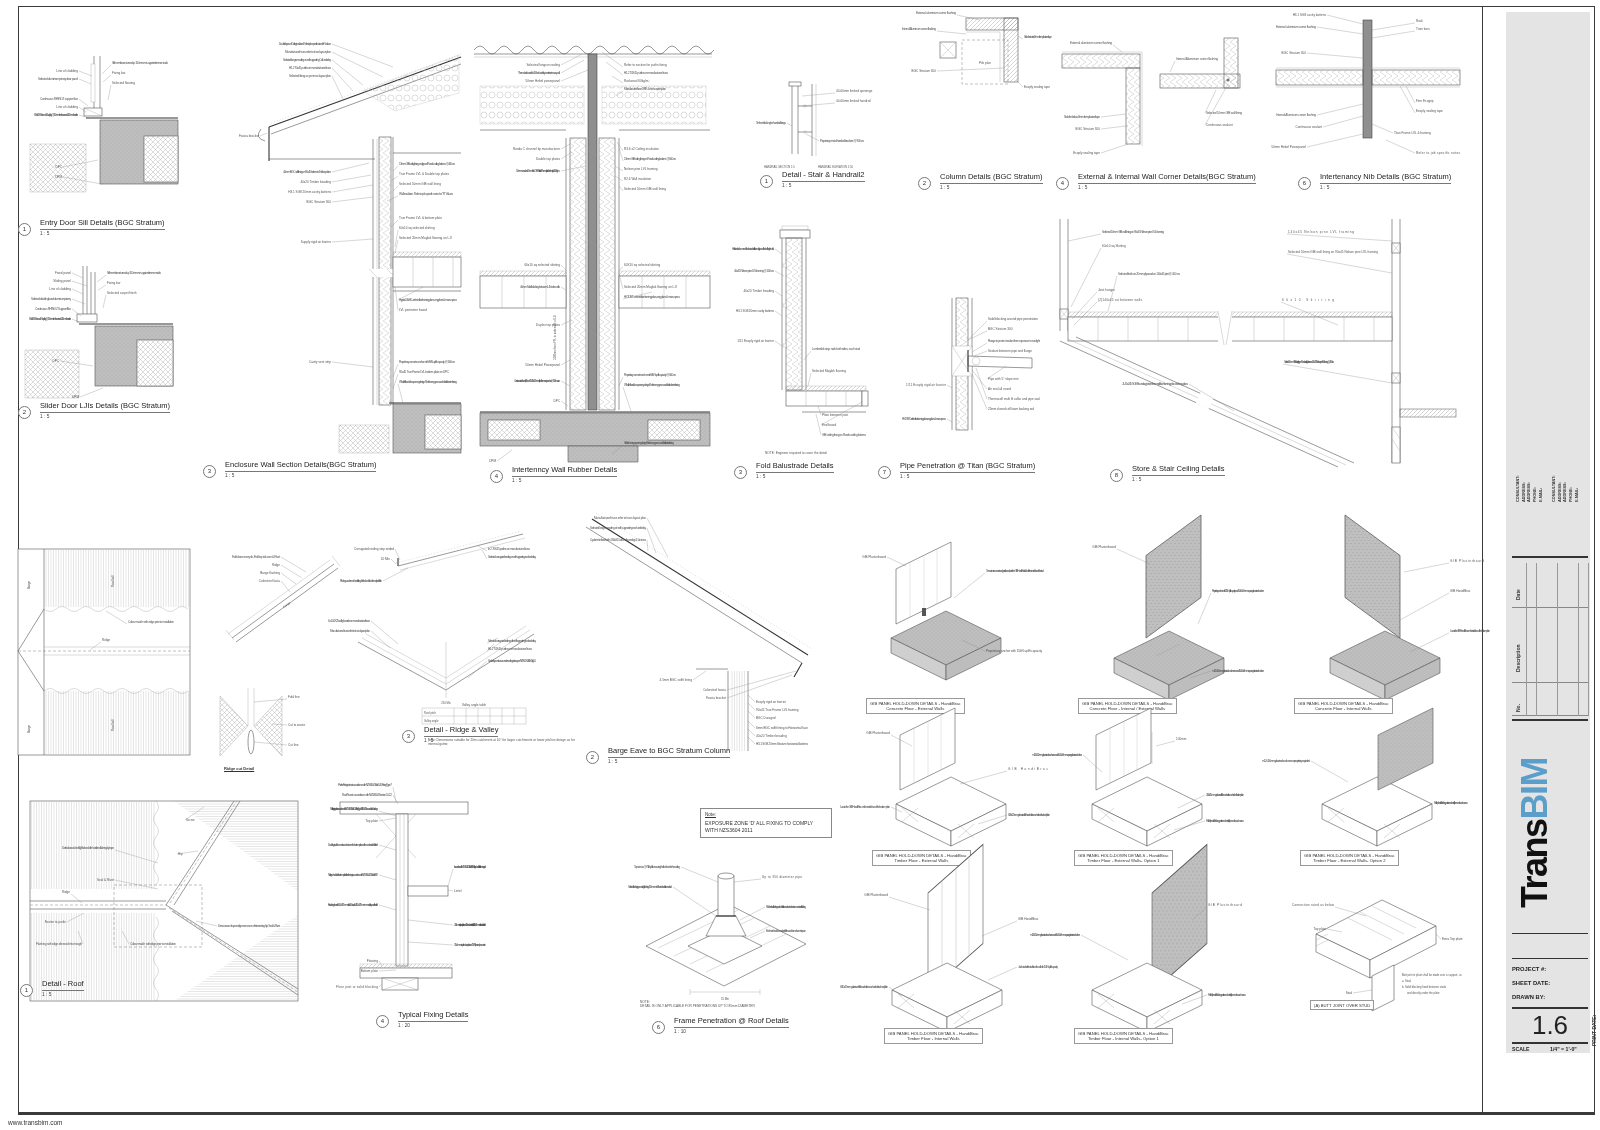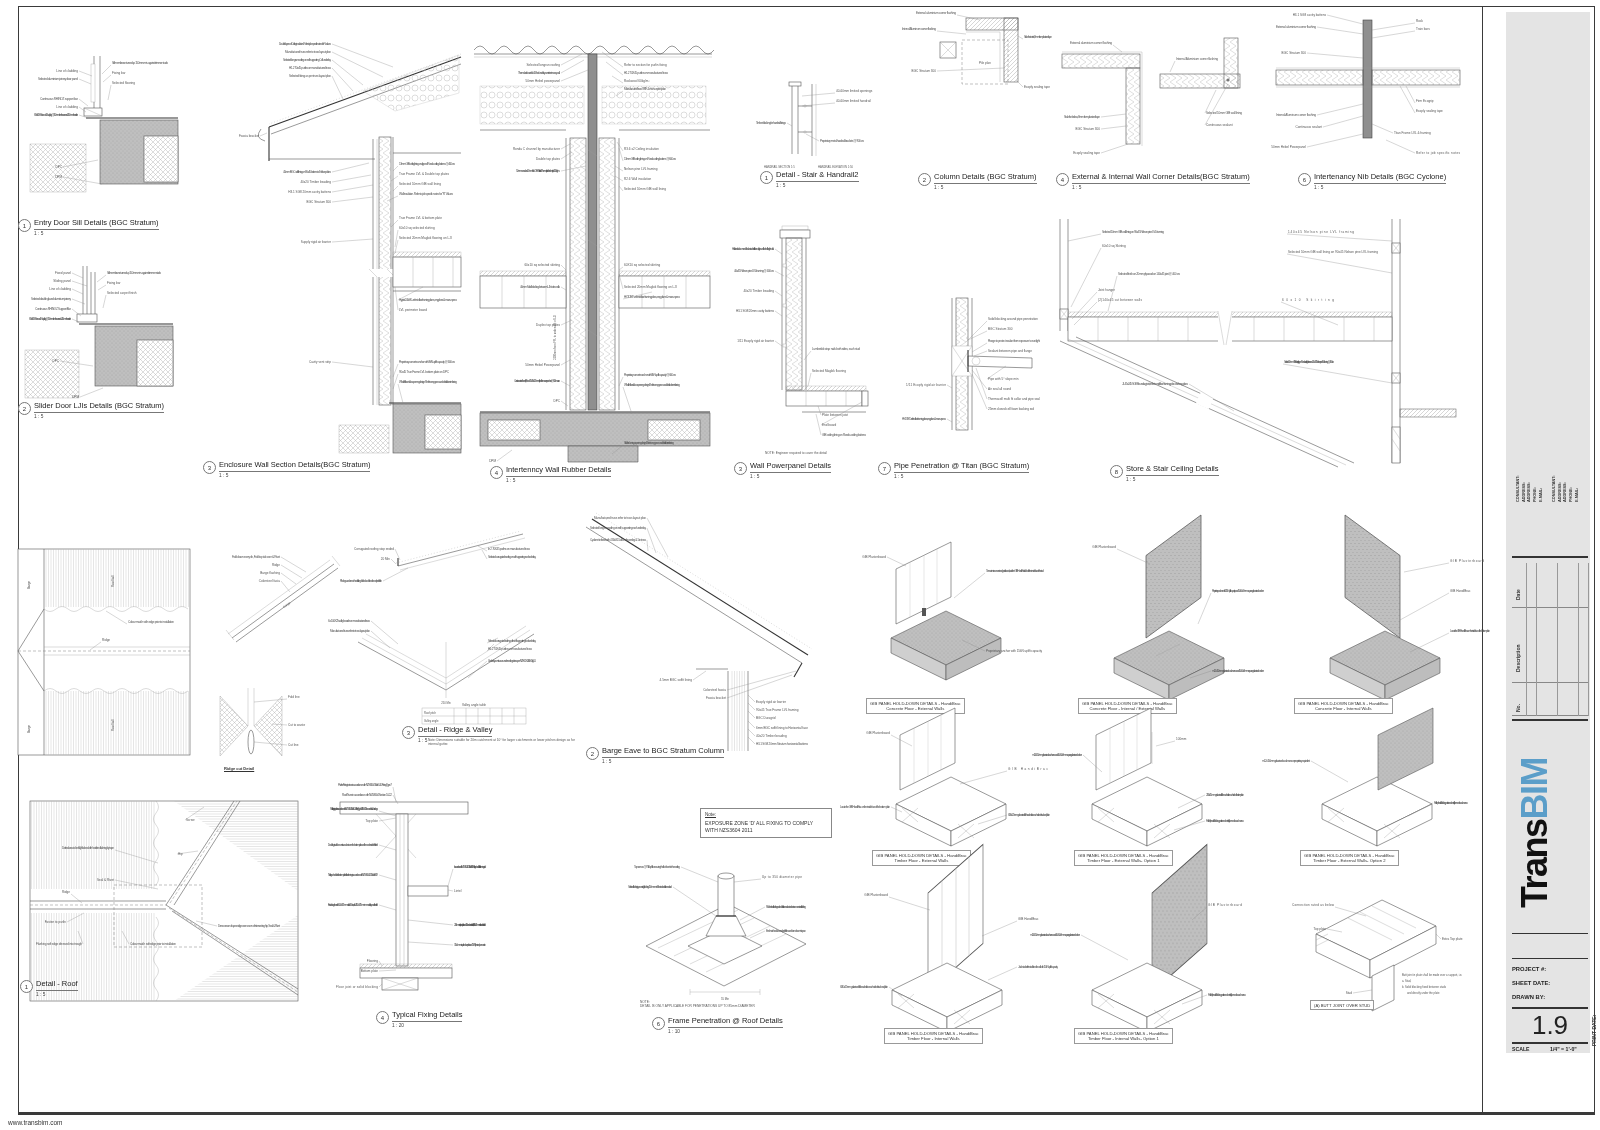--- a/index.html
+++ b/index.html
@@ -11,21 +11,21 @@
   svg{overflow:visible}
   svg text{font-family:"Liberation Sans",sans-serif;font-size:3.1px;fill:#555}
   .t2{font-size:2.7px}
   .ta{text-anchor:end}.tm{text-anchor:middle}
   .ln{stroke:#555;stroke-width:.6;fill:none}
   .th{stroke:#333;stroke-width:1.1;fill:none}
   .lt{stroke:#999;stroke-width:.35;fill:none}
   .ld{stroke:#8a8a8a;stroke-width:.35;fill:none}
   .dsh{stroke:#777;stroke-width:.45;stroke-dasharray:3 2;fill:none}
   .fw{fill:#fff}.fg{fill:#8f8f8f}
-  .cap{position:absolute;display:flex;gap:3px;align-items:flex-start}
+  .cap{position:absolute;display:flex;gap:9px;align-items:flex-end}
   .num{width:11px;height:11px;border:.8px solid #777;border-radius:50%;font-size:6px;color:#333;display:flex;align-items:center;justify-content:center;flex:0 0 auto;margin-top:1px;background:#fff}
   .ct{display:flex;flex-direction:column}
   .t{font-size:7.5px;color:#1c1c1c;border-bottom:.8px solid #777;padding-bottom:1.5px;white-space:nowrap}
   .s{font-size:4.8px;color:#444;margin-top:1px}
   .glab{position:absolute;border:.6px solid #999;background:#fff;font-size:4.2px;line-height:1.3;color:#333;text-align:center;padding:1.5px 3px;white-space:nowrap}
   .notebox{position:absolute;border:.7px solid #888;background:#fff;padding:3px 4px;color:#333}
   .nh{font-size:4.6px;text-decoration:underline;margin-bottom:3px}
   .nb{font-size:5px;line-height:1.35}
   .tinynote{position:absolute;font-size:3.2px;color:#555;line-height:1.3}
   .rcap{position:absolute;font-size:4px;font-weight:bold;color:#333;text-decoration:underline}
@@ -457,21 +457,21 @@
   <text x="128" y="126">Titan Frame LVL &amp; framing</text>
       <path class="ld" d="M127 125L106 116"></path>
   <text x="40" y="140" class="ta">50mm Hebel Powerpanel</text>
       <path class="ld" d="M41 139L97 126"></path>
   <text x="150" y="146" textLength="44">Refer to job specific notes</text>
       <path class="ld" d="M149 145L120 132"></path>
 </svg>
 <div class="cap" style="left:1298px;top:172px">
   <div class="num">6</div>
   <div class="ct">
-        <div class="t">Intertenancy Nib Details (BGC Cyclone)</div>
+        <div class="t">Intertenancy Nib Details (BGC Stratum)</div>
         <div class="s">1 : 5</div>
       </div>
 </div>
 
 <svg class="vg" style="left:726px;top:220px" width="142" height="232">
   <rect x="56" y="6" width="26" height="4" class="lt fw"></rect>
   <rect x="54" y="10" width="30" height="8" class="fw ln"></rect>
   <rect x="60" y="18" width="16" height="152" fill="url(#insul)" stroke="#555" stroke-width=".6"></rect>
   <path class="ln" d="M56 18V170M80 18V170"></path>
   <rect x="57" y="44" width="3" height="3" class="lt fw"></rect>
@@ -500,21 +500,21 @@
       <path class="ld" d="M95 195L92 186"></path>
   <text x="96" y="206">End board</text>
       <path class="ld" d="M95 205L136 182"></path>
   <text x="96" y="216" textLength="44">GIB ceiling lining on Ronda ceiling battens</text>
       <path class="ld" d="M95 215L90 194"></path>
 </svg>
 <div class="tinynote" style="left:765px;top:451px">NOTE: Engineer required to cover the detail</div>
 <div class="cap" style="left:734px;top:461px">
   <div class="num">3</div>
   <div class="ct">
-        <div class="t">Wall Powerpanel Details</div>
+        <div class="t">Fold Balustrade Details</div>
         <div class="s">1 : 5</div>
       </div>
 </div>
 
 <svg class="vg" style="left:876px;top:290px" width="172" height="158">
   <rect x="80" y="8" width="12" height="132" fill="url(#insul)" stroke="#555" stroke-width=".6"></rect>
   <path class="ln" d="M76 8V140M96 8V140"></path>
   <rect x="76" y="56" width="20" height="30" class="fw lt"></rect>
       <path class="lt" d="M76 56l20 30M96 56L76 86"></path>
   <polygon points="92,66 156,68 156,78 92,76" class="fw ln"></polygon>
@@ -1038,21 +1038,21 @@
 </div>
 
 <div class="rule" style="left:1512px;top:933px;width:76px;height:1px"></div>
 <div class="rule" style="left:1512px;top:958px;width:76px;height:1px"></div>
 
 <div class="tbl" style="left:1512px;top:966px">PROJECT #:</div>
 <div class="tbl" style="left:1512px;top:980px">SHEET DATE:</div>
 <div class="tbl" style="left:1512px;top:994px">DRAWN BY:</div>
 
 <div class="rule" style="left:1512px;top:1007px;width:76px;height:1.5px"></div>
-<div class="sheetno">1.9</div>
+<div class="sheetno">1.6</div>
 <div class="rule" style="left:1512px;top:1042px;width:76px;height:1.5px"></div>
 
 <div class="scl" style="left:1512px;top:1046px">SCALE</div>
 <div class="scl" style="left:1550px;top:1046px">1/4" = 1'-0"</div>
 <div class="printdate">PRINT DATE:</div>
 
 <div class="weblink">www.transbim.com</div>
 
 </div>
 

